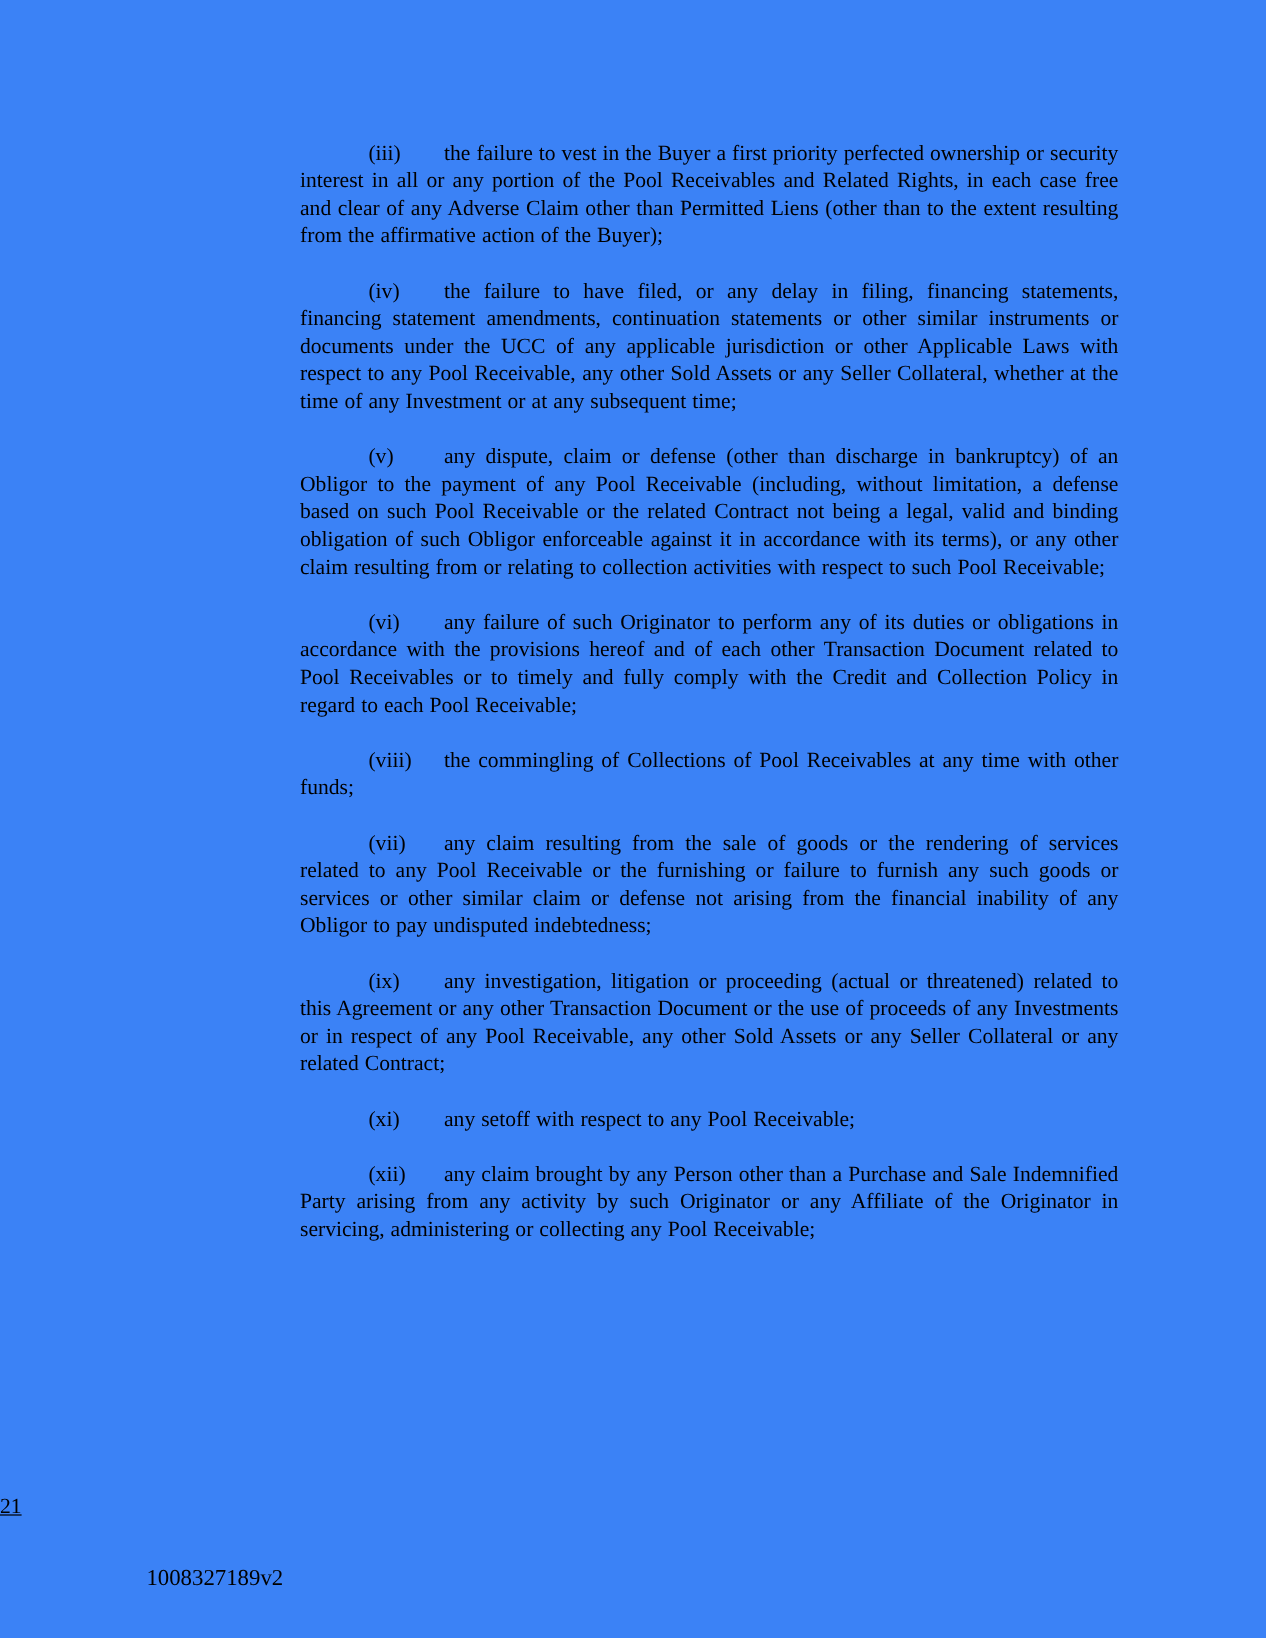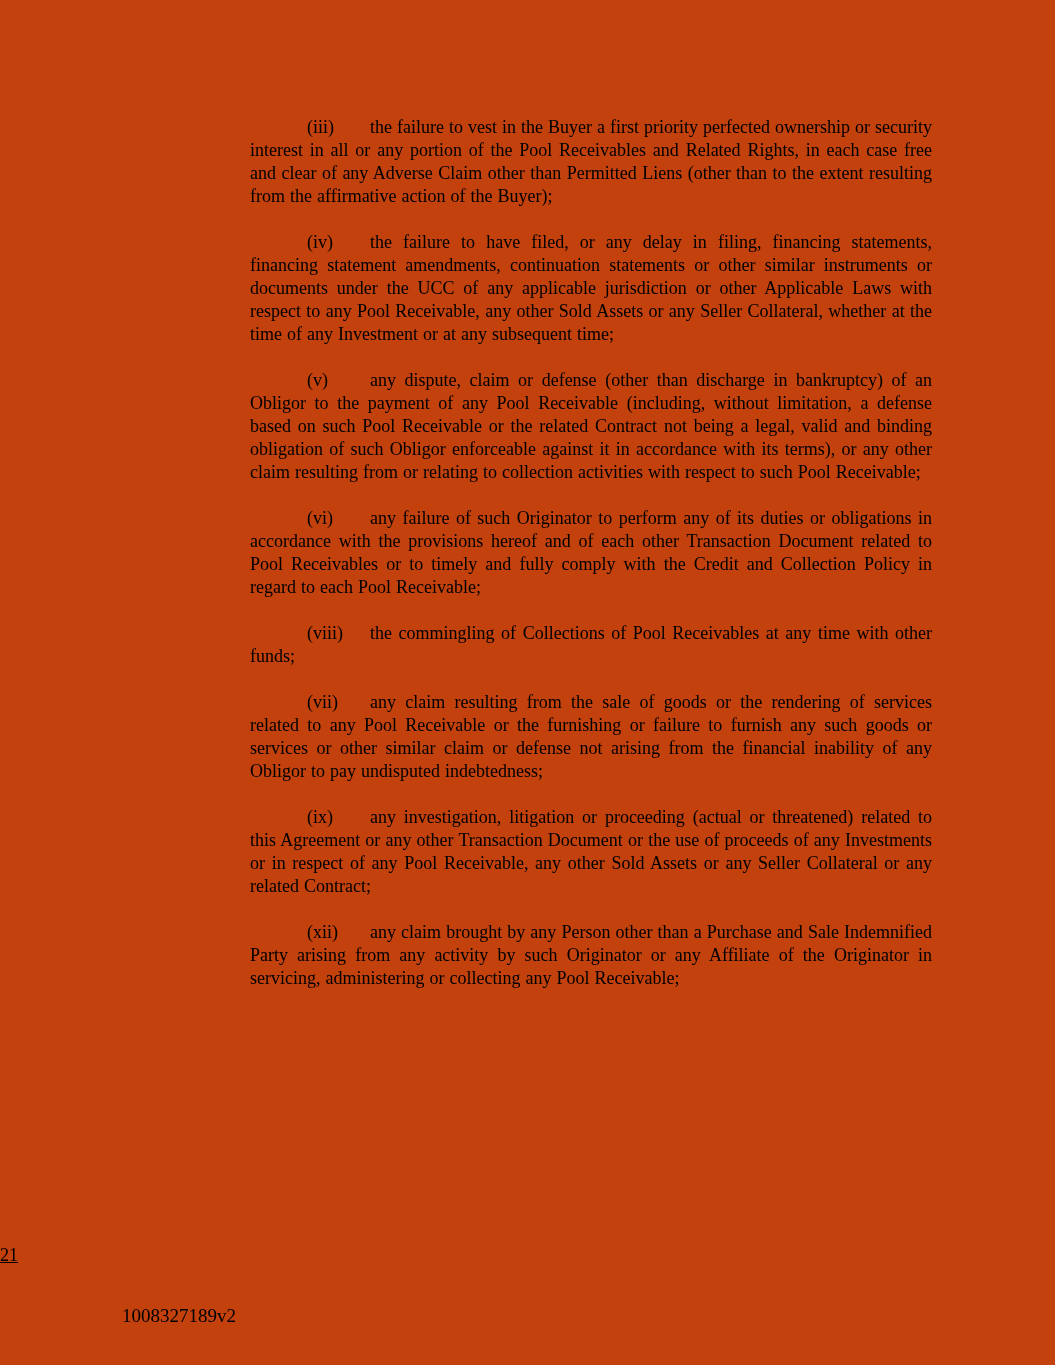--- a/index.html
+++ b/index.html
@@ -4,21 +4,21 @@
 <style>
   html, body {
     margin: 0;
     padding: 0;
     background: #ffffff;
   }
   .page {
     position: relative;
     width: 1055px;
     height: 1365px;
-    background: #c2410c;
+    background: #3b82f6;
     color: #000000;
     font-family: "Liberation Serif", "DejaVu Serif", serif;
     overflow: hidden;
   }
   .content {
     position: absolute;
     left: 250px;
     top: 116px;
     width: 682px;
   }
@@ -67,20 +67,21 @@
 
     <p class="para"><span class="num">(vi)</span><span>any failure of such Originator to perform any of its duties or obligations in accordance with the provisions hereof and of each other Transaction Document related to Pool Receivables or to timely and fully comply with the Credit and Collection Policy in regard to each Pool Receivable;</span></p>
 
     <p class="para"><span class="num">(viii)</span><span>the commingling of Collections of Pool Receivables at any time with other funds;</span></p>
 
     <p class="para"><span class="num">(vii)</span><span>any claim resulting from the sale of goods or the rendering of services related to any Pool Receivable or the furnishing or failure to furnish any such goods or services or other similar claim or defense not arising from the financial inability of any Obligor to pay undisputed indebtedness;</span></p>
 
     <p class="para"><span class="num">(ix)</span><span>any investigation, litigation or proceeding (actual or threatened) related to this Agreement or any other Transaction Document or the use of proceeds of any Investments or in respect of any Pool Receivable, any other Sold Assets or any Seller Collateral or any related Contract;</span></p>
 
 
+    <p class="para"><span class="num">(xi)</span><span>any setoff with respect to any Pool Receivable;</span></p>
 
     <p class="para"><span class="num">(xii)</span><span>any claim brought by any Person other than a Purchase and Sale Indemnified Party arising from any activity by such Originator or any Affiliate of the Originator in servicing, administering or collecting any Pool Receivable;</span></p>
 
 
   </div>
 
   <div class="page-number">21</div>
 
   <div class="footer-id">1008327189v2</div>
 </div>

